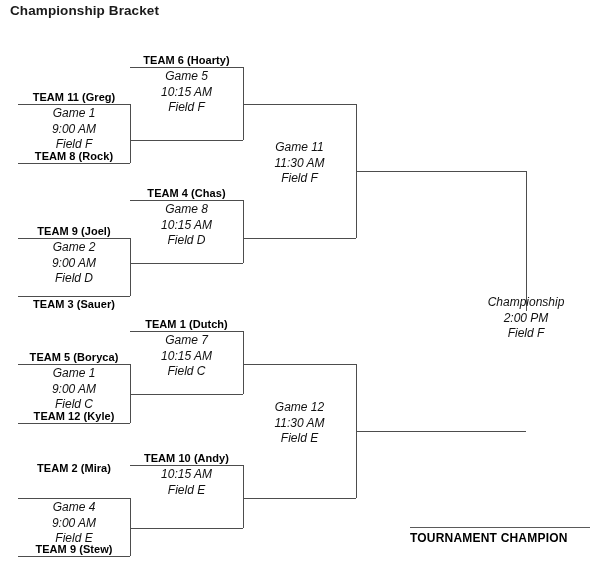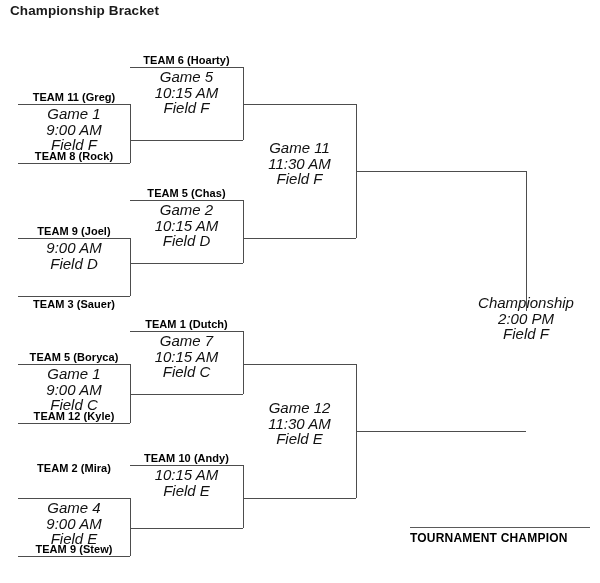--- a/index.html
+++ b/index.html
@@ -52,21 +52,21 @@
     font-size: 11px;
     font-weight: bold;
     color: #000000;
     text-align: center;
     white-space: nowrap;
     letter-spacing: 0.05px;
   }
 
   .game-info {
     position: absolute;
-    font-size: 15px;
+    font-size: 12px;
     font-style: italic;
     color: #111111;
     text-align: center;
     line-height: 15.5px;
     white-space: nowrap;
   }
   .game-info .line { display: block; }
 
   .champ-slot-label {
     position: absolute;
@@ -94,20 +94,21 @@
     <span class="line">9:00 AM</span>
     <span class="line">Field F</span>
   </div>
   <div class="team-label" style="left:18px; top:150px; width:112px;">TEAM 8 (Rock)</div>
 
   <div class="team-label" style="left:18px; top:225px; width:112px;">TEAM 9 (Joel)</div>
   <div class="hline dark" style="left:18px; top:238px; width:112px;"></div>
   <div class="vline dark" style="left:130px; top:238px; height:58px;"></div>
   <div class="hline dark" style="left:18px; top:296px; width:112px;"></div>
   <div class="game-info" style="left:18px; top:240px; width:112px;">
+    <span class="line">Game 2</span>
     <span class="line">9:00 AM</span>
     <span class="line">Field D</span>
   </div>
   <div class="team-label" style="left:18px; top:298px; width:112px;">TEAM 3 (Sauer)</div>
 
   <div class="team-label" style="left:18px; top:351px; width:112px;">TEAM 5 (Boryca)</div>
   <div class="hline dark" style="left:18px; top:364px; width:112px;"></div>
   <div class="vline dark" style="left:130px; top:364px; height:59px;"></div>
   <div class="hline dark" style="left:18px; top:423px; width:112px;"></div>
   <div class="game-info" style="left:18px; top:366px; width:112px;">
@@ -131,26 +132,26 @@
   <div class="team-label" style="left:130px; top:54px; width:113px;">TEAM 6 (Hoarty)</div>
   <div class="hline dark" style="left:130px; top:67px; width:113px;"></div>
   <div class="vline dark" style="left:243px; top:67px; height:73px;"></div>
   <div class="hline dark" style="left:130px; top:140px; width:113px;"></div>
   <div class="game-info" style="left:130px; top:69px; width:113px;">
     <span class="line">Game 5</span>
     <span class="line">10:15 AM</span>
     <span class="line">Field F</span>
   </div>
 
-  <div class="team-label" style="left:130px; top:187px; width:113px;">TEAM 5 (Chas)</div>
+  <div class="team-label" style="left:130px; top:187px; width:113px;">TEAM 4 (Chas)</div>
   <div class="hline dark" style="left:130px; top:200px; width:113px;"></div>
   <div class="vline dark" style="left:243px; top:200px; height:63px;"></div>
   <div class="hline dark" style="left:130px; top:263px; width:113px;"></div>
   <div class="game-info" style="left:130px; top:202px; width:113px;">
-    <span class="line">Game 2</span>
+    <span class="line">Game 8</span>
     <span class="line">10:15 AM</span>
     <span class="line">Field D</span>
   </div>
 
   <div class="team-label" style="left:130px; top:318px; width:113px;">TEAM 1 (Dutch)</div>
   <div class="hline dark" style="left:130px; top:331px; width:113px;"></div>
   <div class="vline dark" style="left:243px; top:331px; height:63px;"></div>
   <div class="hline dark" style="left:130px; top:394px; width:113px;"></div>
   <div class="game-info" style="left:130px; top:333px; width:113px;">
     <span class="line">Game 7</span>

